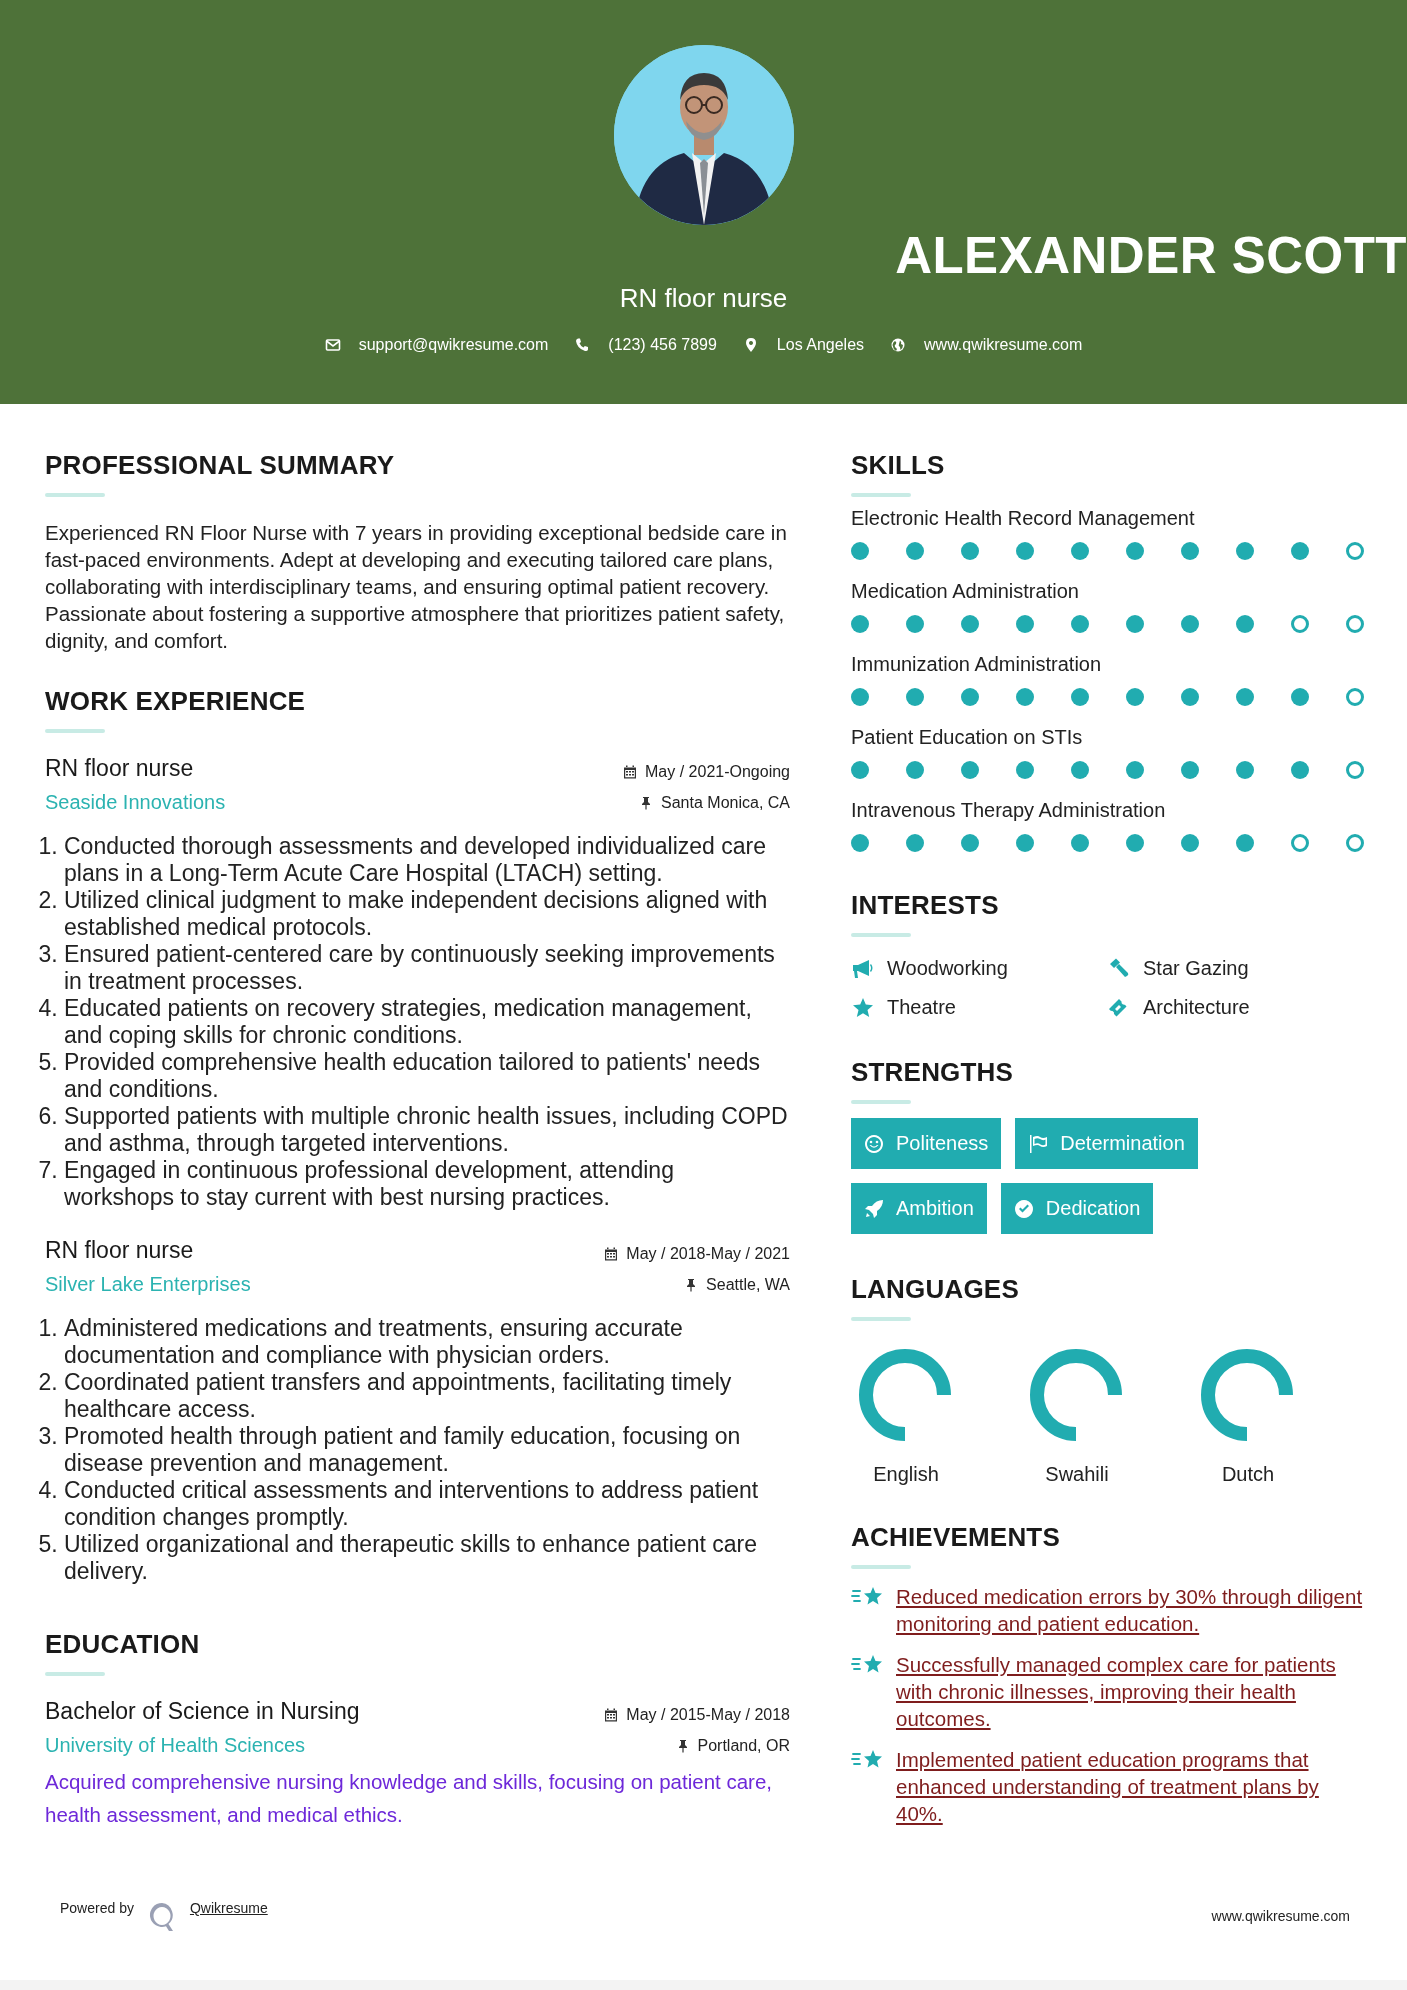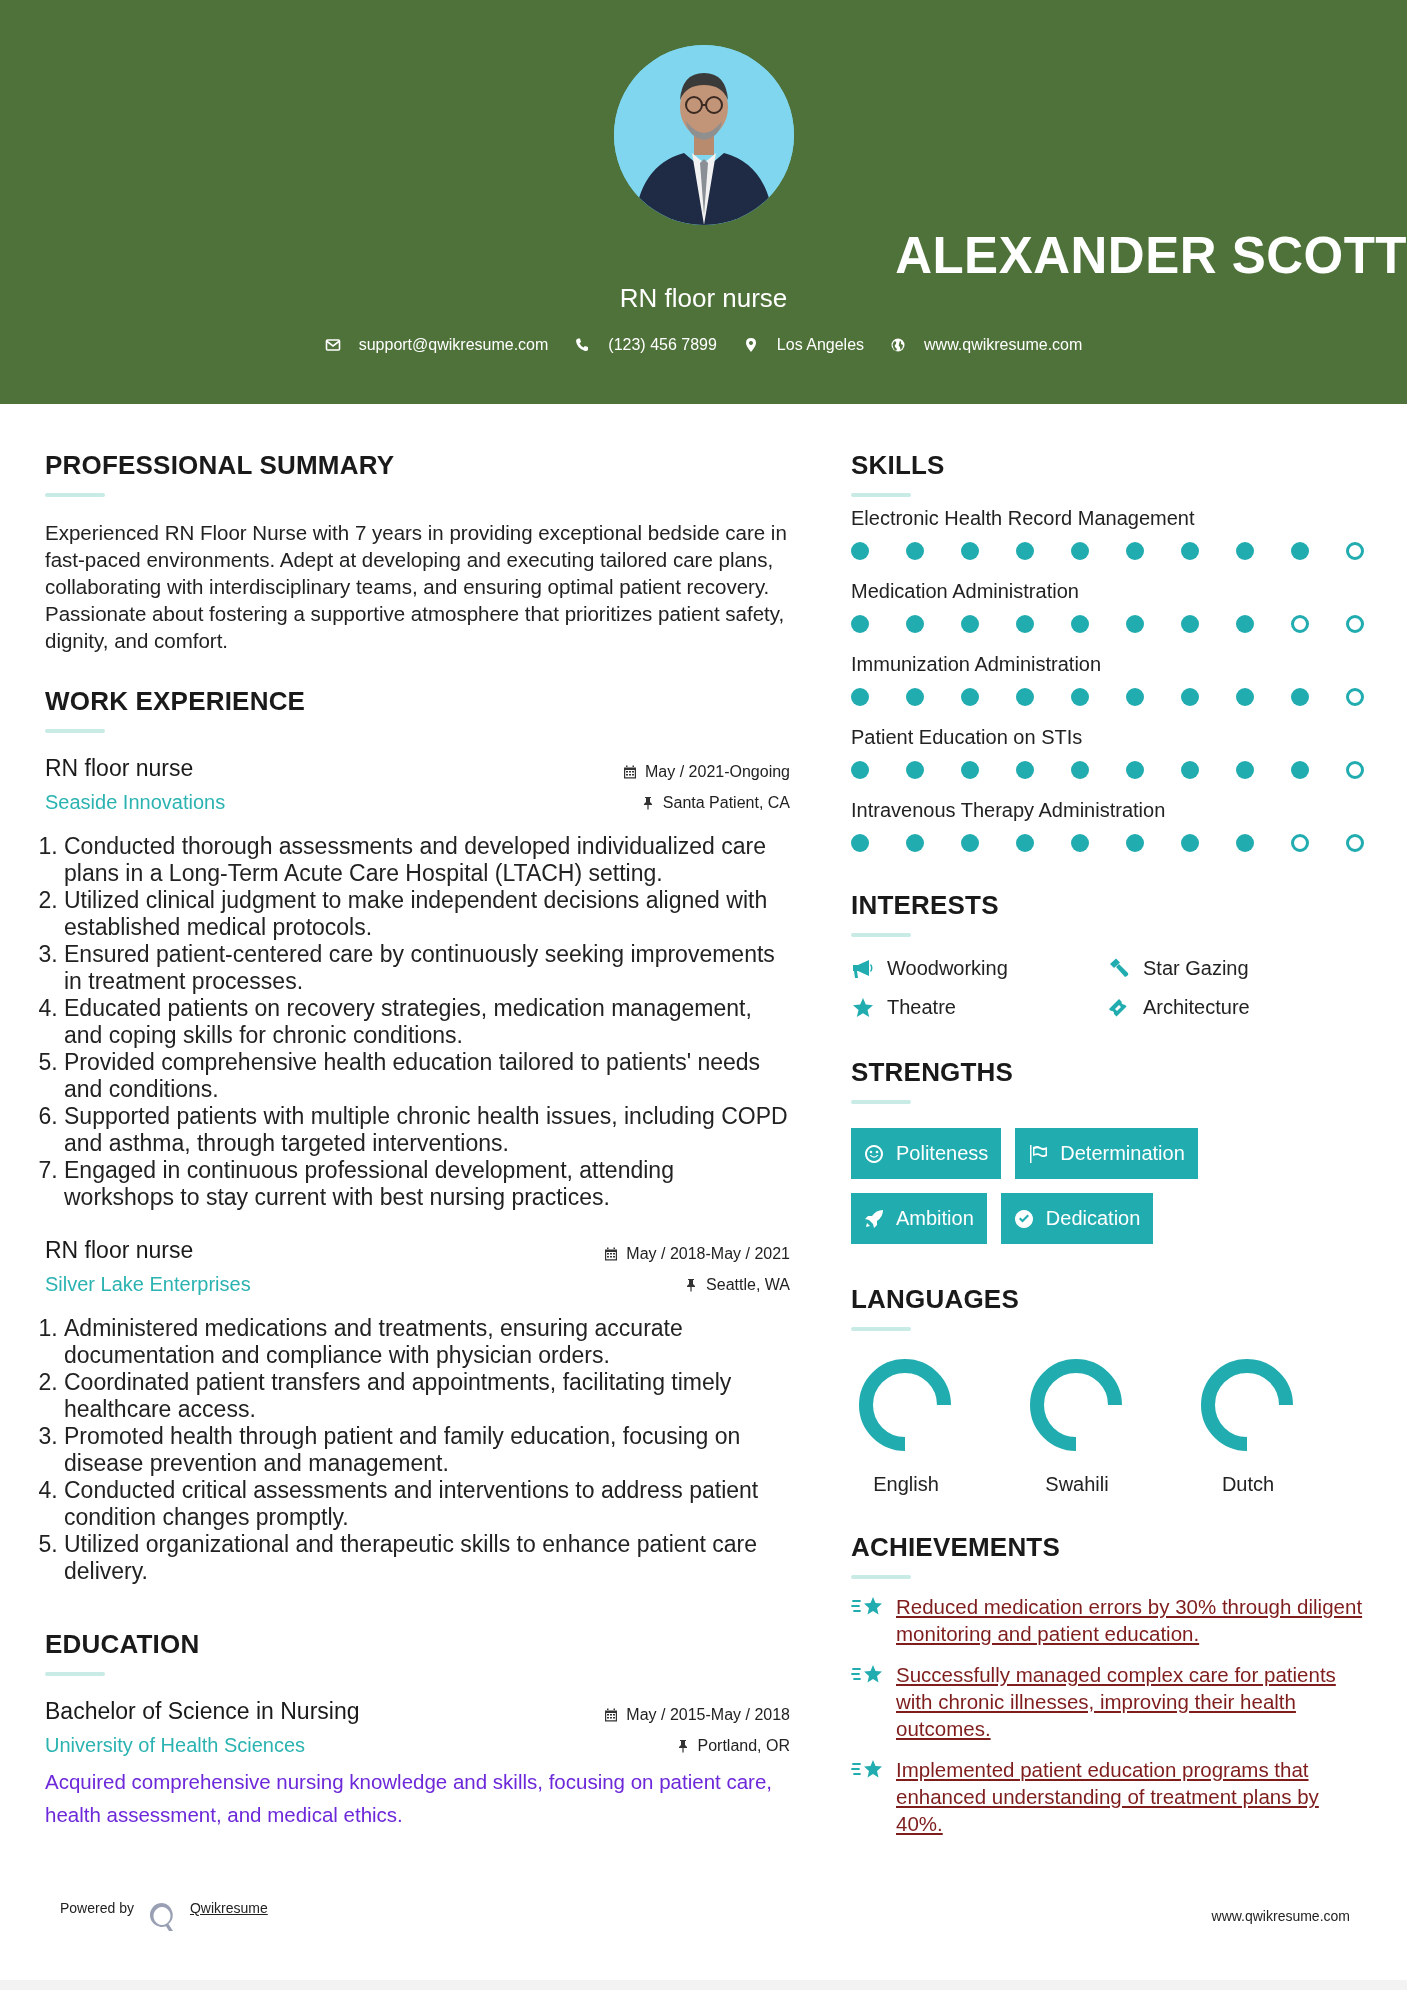--- a/index.html
+++ b/index.html
@@ -41,21 +41,21 @@
   .skill:first-of-type { margin-top: 0; }
   .skill-name { font-size: 20px; color: #222; }
   .dots { display: flex; margin-top: 12px; gap: 37px; }
   .dot { width: 18px; height: 18px; border-radius: 50%; background: #21acb0; }
   .dot.empty { background: #fff; border: 3px solid #21acb0; }
 
   .interests { display: grid; grid-template-columns: 256px 220px; row-gap: 16px; margin-top: 20px; font-size: 20px; }
   .interest { display: flex; align-items: center; }
   .interest svg { width: 24px; height: 22px; fill: #21acb0; margin-right: 12px; }
 
-  .tags { display: flex; flex-wrap: wrap; gap: 14px 14px; margin-top: 24px; width: 420px; }
+  .tags { display: flex; flex-wrap: wrap; gap: 14px 14px; margin-top: 14px; width: 420px; }
   .tag { display: flex; align-items: center; background: #21acb0; color: #fff; font-size: 20px; height: 51px; padding: 0 13px; }
   .tag svg { width: 20px; height: 20px; margin-right: 12px; fill: #fff; }
 
   .langs { display: flex; margin-top: 28px; }
   .lang { width: 171px; display: flex; flex-direction: column; align-items: flex-start; }
   .lang svg { width: 92px; height: 92px; margin-left: 8px; }
   .lang-name { font-size: 20px; color: #222; margin-top: 22px; width: 110px; text-align: center; }
 
   .achievement { display: flex; margin-top: 14px; }
   .achievement svg { width: 36px; height: 30px; flex: 0 0 36px; margin-right: 9px; margin-top: 0; }
@@ -140,21 +140,21 @@
           <div class="row">
               <svg viewBox="0 0 14 14">
                 <path d="M1 2.5 H13 V13.5 H1 Z M2.2 5 V12.3 H11.8 V5 Z M3 0.5 H4.5 V3 H3 Z M9.5 0.5 H11 V3 H9.5 Z M3 6 H5 V7.5 H3 Z M6 6 H8 V7.5 H6 Z M9 6 H11 V7.5 H9 Z M3 9 H5 V10.5 H3 Z M6 9 H8 V10.5 H6 Z M9 9 H11 V10.5 H9 Z" fill-rule="evenodd"></path>
               </svg>
               <span>May / 2021-Ongoing</span>
             </div>
           <div class="row">
               <svg viewBox="0 0 14 14">
                 <path d="M4 1 H10 V2 H9 V6 L11 8 V9 H7.6 V13.5 H6.4 V9 H3 V8 L5 6 V2 H4 Z"></path>
               </svg>
-              <span>Santa Patient, CA</span>
+              <span>Santa Monica, CA</span>
             </div>
         </div>
       </div>
       <ol class="job-list">
         <li>Conducted thorough assessments and developed individualized care plans in a Long-Term Acute Care Hospital (LTACH) setting.</li>
         <li>Utilized clinical judgment to make independent decisions aligned with established medical protocols.</li>
         <li>Ensured patient-centered care by continuously seeking improvements in treatment processes.</li>
         <li>Educated patients on recovery strategies, medication management, and coping skills for chronic conditions.</li>
         <li>Provided comprehensive health education tailored to patients' needs and conditions.</li>
         <li>Supported patients with multiple chronic health issues, including COPD and asthma, through targeted interventions.</li>

